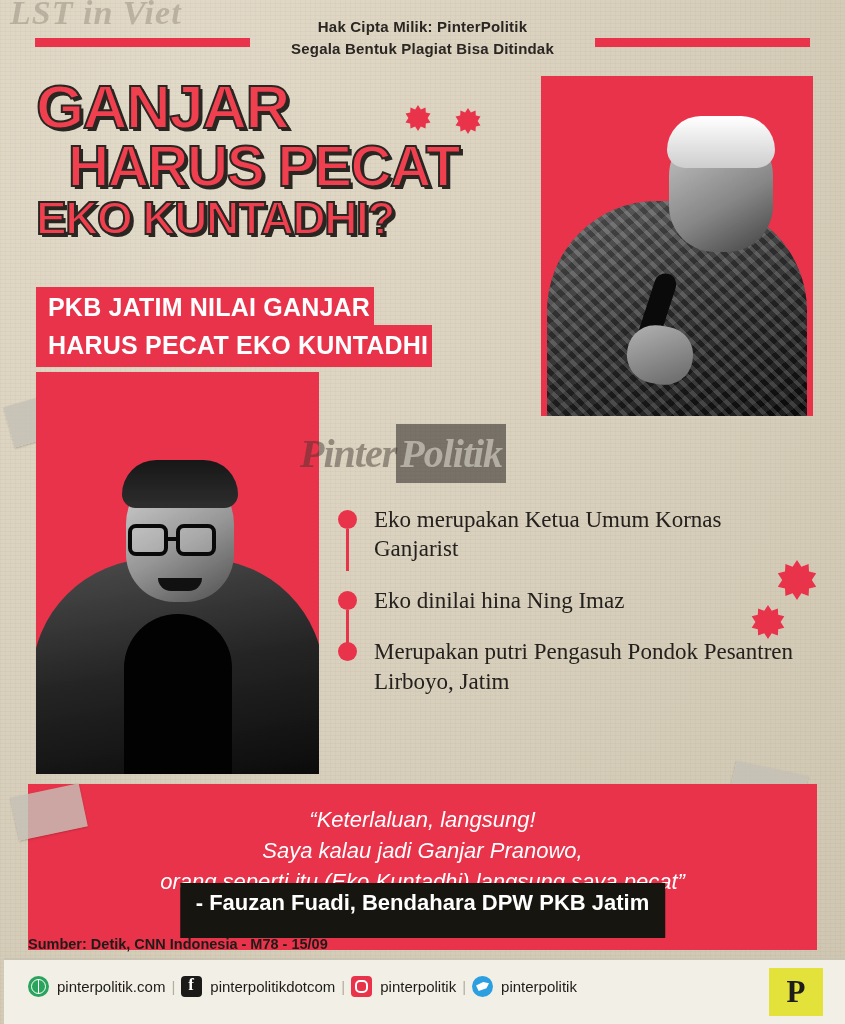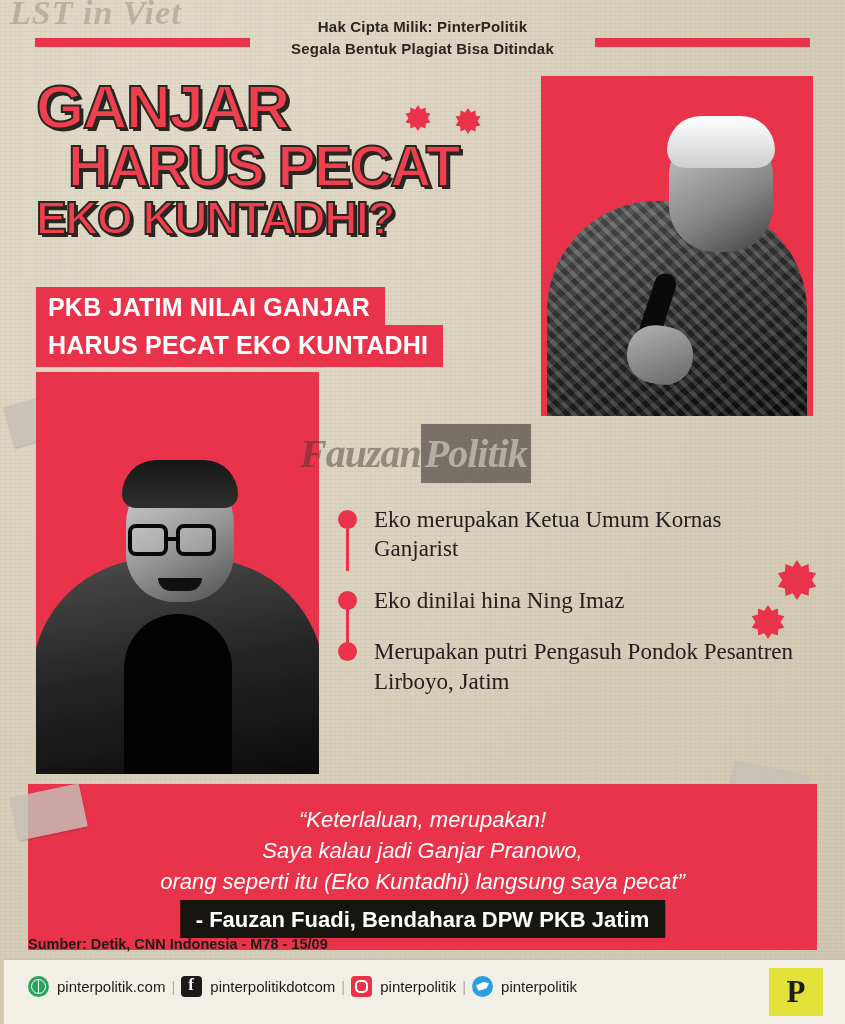--- a/index.html
+++ b/index.html
@@ -85,21 +85,21 @@
 
   
   .subhead {
     position: absolute;
     left: 36px;
     background: #e8334a;
     color: #fff;
     font-weight: bold;
     font-size: 25px;
     letter-spacing: .2px;
-    padding: 6px 15px 7px 12px;
+    padding: 6px 4px 7px 12px;
     white-space: nowrap;
   }
   .subhead.s1 { top: 287px; }
   .subhead.s2 { top: 325px; }
 
   
   .photo-ganjar {
     position: absolute;
     top: 76px; right: 32px;
     width: 272px; height: 340px;
@@ -288,21 +288,21 @@
   }
   .attrib {
     position: absolute;
     left: 50%;
     transform: translateX(-50%);
     bottom: 12px;
     background: #17150f;
     color: #fff;
     font-weight: bold;
     font-size: 22px;
-    padding: 7px 16px 5px 16px;
+    padding: 7px 16px 22px 16px;
     white-space: nowrap;
   }
 
   
   .tape {
     position: absolute;
     background: rgba(196,192,182,0.82);
     box-shadow: 0 1px 2px rgba(0,0,0,0.18);
   }
   .tape.t1 { top: 398px; left: 8px; width: 62px; height: 42px; transform: rotate(-16deg); }
@@ -427,21 +427,21 @@
     <div class="portrait pf-shirt"></div>
     <div class="portrait pf-head"></div>
     <div class="portrait pf-hair"></div>
     <div class="portrait pf-glass-l"></div>
     <div class="portrait pf-glass-r"></div>
     <div class="portrait pf-bridge"></div>
     <div class="portrait pf-mouth"></div>
   </div>
 
   <div class="watermark">
-    <span>Fauzan</span><span class="bold-part">Politik</span>
+    <span>Pinter</span><span class="bold-part">Politik</span>
   </div>
 
   <div class="bullets">
     <div class="bullet">
       <span class="dot"></span>
       <span class="stem"></span>
       <span>Eko merupakan Ketua Umum Kornas Ganjarist</span>
     </div>
     <div class="bullet">
       <span class="dot"></span>
@@ -451,21 +451,21 @@
     <div class="bullet">
       <span class="dot"></span>
       
       <span>Merupakan putri Pengasuh Pondok Pesantren Lirboyo, Jatim</span>
     </div>
   </div>
 
   <div class="tape t3"></div>
 
   <div class="quote-box">
-    <div class="quote-text">“Keterlaluan, merupakan!</div>
+    <div class="quote-text">“Keterlaluan, langsung!</div>
     <div class="quote-text">Saya kalau jadi Ganjar Pranowo,</div>
     <div class="quote-text">orang seperti itu (Eko Kuntadhi) langsung saya pecat”</div>
     <div class="attrib">- Fauzan Fuadi, Bendahara DPW PKB Jatim</div>
   </div>
 
   <div class="tape t2"></div>
 
   <div class="footer">
     <div class="source">Sumber: Detik, CNN Indonesia - M78 - 15/09</div>
     <div class="social-row">

